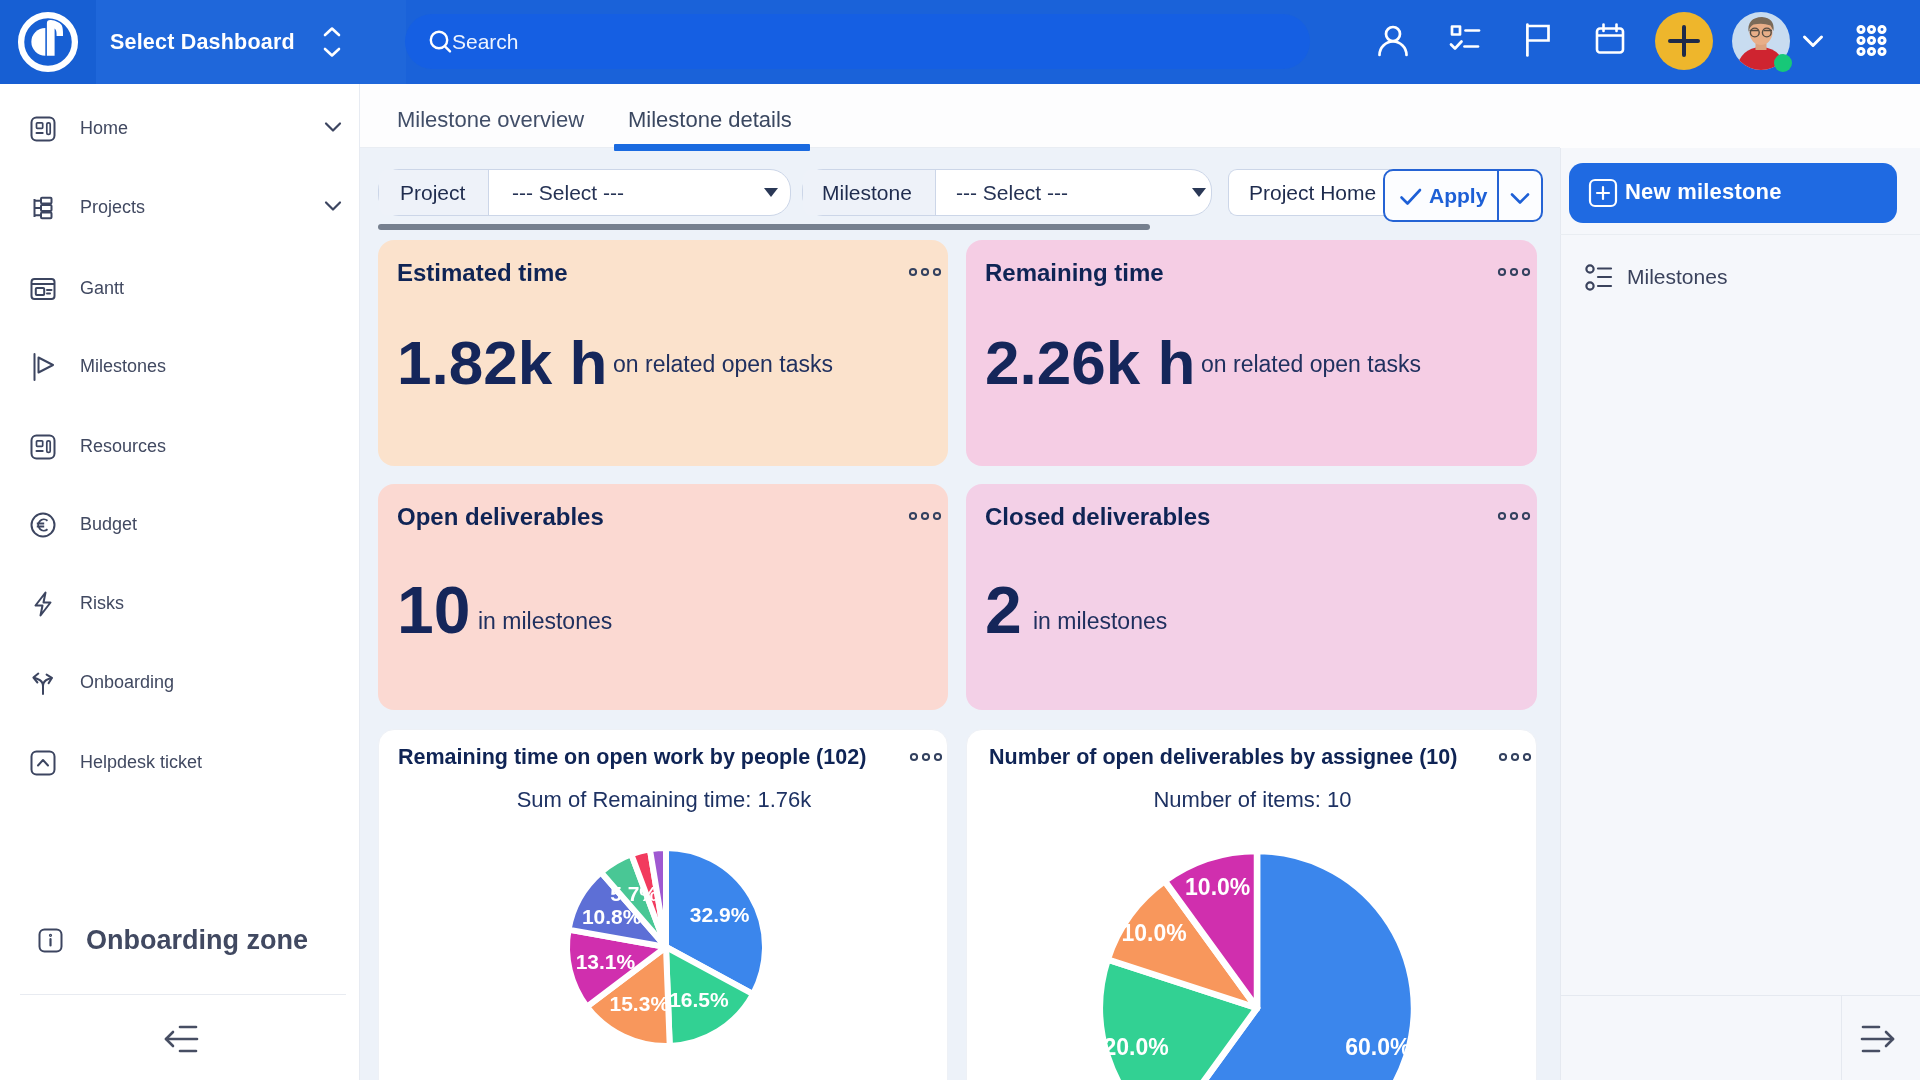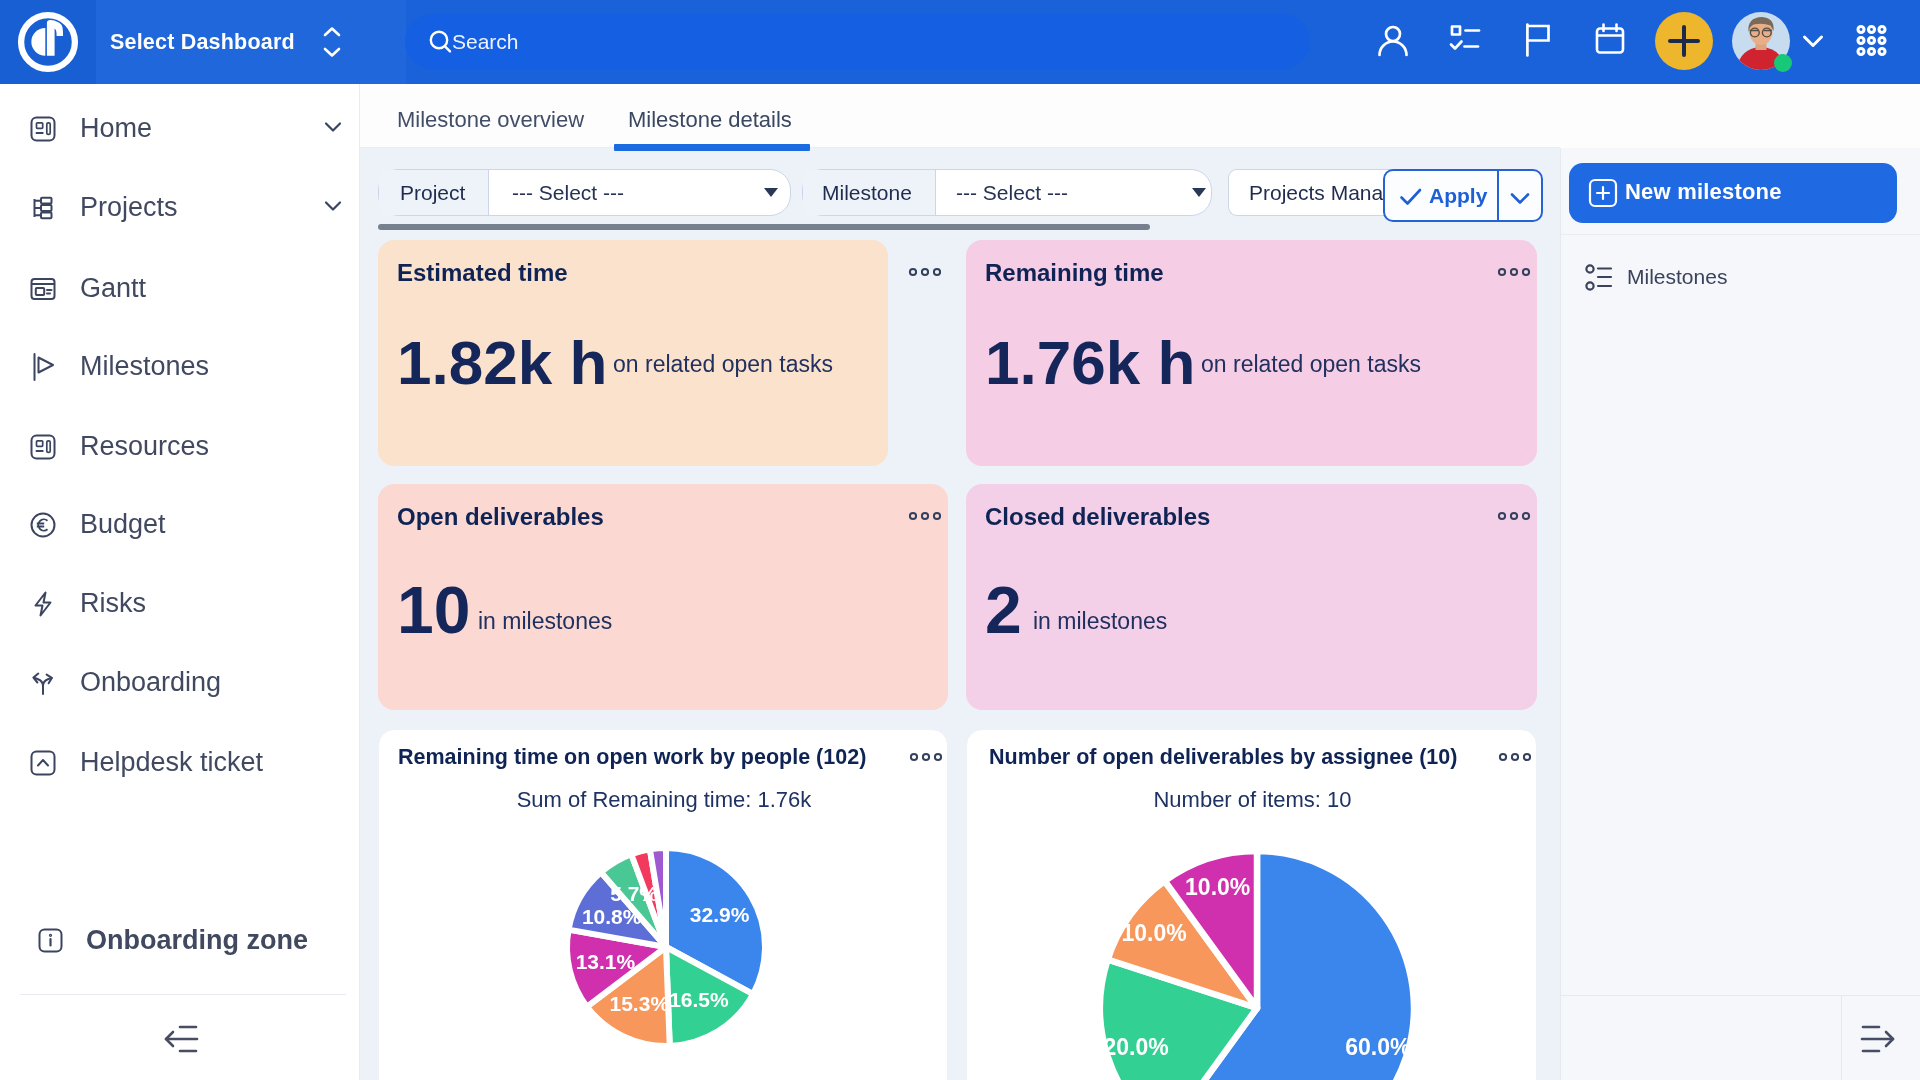--- a/index.html
+++ b/index.html
@@ -9,21 +9,21 @@
   
   #nav { position:absolute; left:0; top:0; width:1920px; height:84px; background:#1a62d9; }
   #logoblk { position:absolute; left:0; top:0; width:96px; height:84px; background:#175fd3; }
   #seldash { position:absolute; left:96px; top:0; width:310px; height:84px; background:#1f67da; }
   #seldash span { position:absolute; left:14px; top:30px; font-size:21.5px; font-weight:bold; color:#fff; letter-spacing:0.2px; }
   #search { position:absolute; left:405px; top:14px; width:905px; height:55px; background:#155fe3; border-radius:28px; }
   #search span { position:absolute; left:47px; top:16px; font-size:21px; color:#eef4ff; }
   
   #sidebar { position:absolute; left:0; top:84px; width:360px; height:996px; background:#ffffff; border-right:1px solid #e7ebf2; }
   .navitem { position:absolute; left:0; width:360px; height:40px; }
-  .navitem .lbl { position:absolute; left:80px; top:50%; transform:translateY(-50%); font-size:27px; color:#414961; }
+  .navitem .lbl { position:absolute; left:80px; top:50%; transform:translateY(-50%); font-size:18px; color:#414961; }
   #sidediv { position:absolute; left:20px; top:994px; width:326px; height:1px; background:#e8ebf1; }
   
   #band { position:absolute; left:360px; top:84px; width:1560px; height:64px; background:#fdfdfe; border-bottom:1px solid #e9edf3; }
   .tab { position:absolute; top:84px; height:63px; font-size:22px; color:#414e68; }
   .tab span { position:absolute; top:23px; white-space:nowrap; }
   #underline { position:absolute; left:614px; top:144px; width:196px; height:7px; background:#1a6ae0; border-radius:1px; }
   
   .fgroup { position:absolute; top:169px; height:47px; background:#fff; border:1px solid #ccd6e8; border-radius:21px; }
   .flabel { position:absolute; left:0; top:0; bottom:0; background:#eef2f9; border-right:1px solid #ccd6e8; border-radius:8px 0 0 8px; }
   .flabel span, .fsel span { position:absolute; top:50%; transform:translateY(-50%); font-size:21px; color:#1f2c4e; white-space:nowrap; }
@@ -245,52 +245,52 @@
 </div>
 <div class="caret" style="left:764px;top:188px;"></div>
 <div class="fgroup" style="left:802px;width:410px;">
   <div class="flabel" style="width:133px;">
       <span style="left:19px;">Milestone</span>
     </div>
   <span style="position:absolute;left:153px;top:50%;transform:translateY(-50%);font-size:21px;color:#253254;">--- Select ---</span>
 </div>
 <div class="caret" style="left:1192px;top:188px;"></div>
 <div class="fgroup" style="left:1228px;width:164px;overflow:hidden;border-radius:9px 0 0 9px;border-right:none;">
-  <span style="position:absolute;left:20px;top:50%;transform:translateY(-50%);font-size:21px;color:#1f2c4e;white-space:nowrap;">Projects Mana</span>
+  <span style="position:absolute;left:20px;top:50%;transform:translateY(-50%);font-size:21px;color:#1f2c4e;white-space:nowrap;">Project Home</span>
 </div>
 <div id="applybtn">
   <svg class="abs" style="left:14px;top:16px" width="24" height="20" viewBox="0 0 24 20" fill="none" stroke="#1d5fd6" stroke-width="2.6" stroke-linecap="round" stroke-linejoin="round">
     <path d="M2.5 10.5 L8.5 16.5 L21 3"></path>
   </svg>
   <span class="txt">Apply</span>
   <div class="vline"></div>
   <svg class="abs" style="left:125px;top:21px" width="20" height="13" viewBox="0 0 20 13" fill="none" stroke="#1d5fd6" stroke-width="2.6" stroke-linecap="round" stroke-linejoin="round">
     <path d="M2 2.5 L10 10.5 L18 2.5"></path>
   </svg>
 </div>
 <div id="scrollbar"></div>
 
-<div class="card" style="left:378px;top:240px;width:510px;height:226px;background:#fbe2cc;">
+<div class="card" style="left:378px;top:240px;width:570px;height:226px;background:#fbe2cc;">
   <div class="title">Estimated time</div>
   <svg class="ooo" style="left:530px;" width="46" height="10" viewBox="0 0 46 10" fill="none" stroke="#33415f" stroke-width="2">
       <circle cx="5" cy="5" r="3.1"></circle>
       <circle cx="17" cy="5" r="3.1"></circle>
       <circle cx="29" cy="5" r="3.1"></circle>
     </svg>
   <div class="bignum" style="top:87px;">1.82k h</div>
   <div class="sub" style="left:235px;top:111px;">on related open tasks</div>
 </div>
 <div class="card" style="left:966px;top:240px;width:571px;height:226px;background:#f5cde4;">
   <div class="title">Remaining time</div>
   <svg class="ooo" style="left:531px;" width="46" height="10" viewBox="0 0 46 10" fill="none" stroke="#33415f" stroke-width="2">
       <circle cx="5" cy="5" r="3.1"></circle>
       <circle cx="17" cy="5" r="3.1"></circle>
       <circle cx="29" cy="5" r="3.1"></circle>
     </svg>
-  <div class="bignum" style="top:87px;">1.76k h</div>
+  <div class="bignum" style="top:87px;">2.26k h</div>
   <div class="sub" style="left:235px;top:111px;">on related open tasks</div>
 </div>
 <div class="card" style="left:378px;top:484px;width:570px;height:226px;background:#fbd9d2;">
   <div class="title">Open deliverables</div>
   <svg class="ooo" style="left:530px;" width="46" height="10" viewBox="0 0 46 10" fill="none" stroke="#33415f" stroke-width="2">
       <circle cx="5" cy="5" r="3.1"></circle>
       <circle cx="17" cy="5" r="3.1"></circle>
       <circle cx="29" cy="5" r="3.1"></circle>
     </svg>
   <div class="bignum" style="top:88px;font-size:66px;">10</div>

